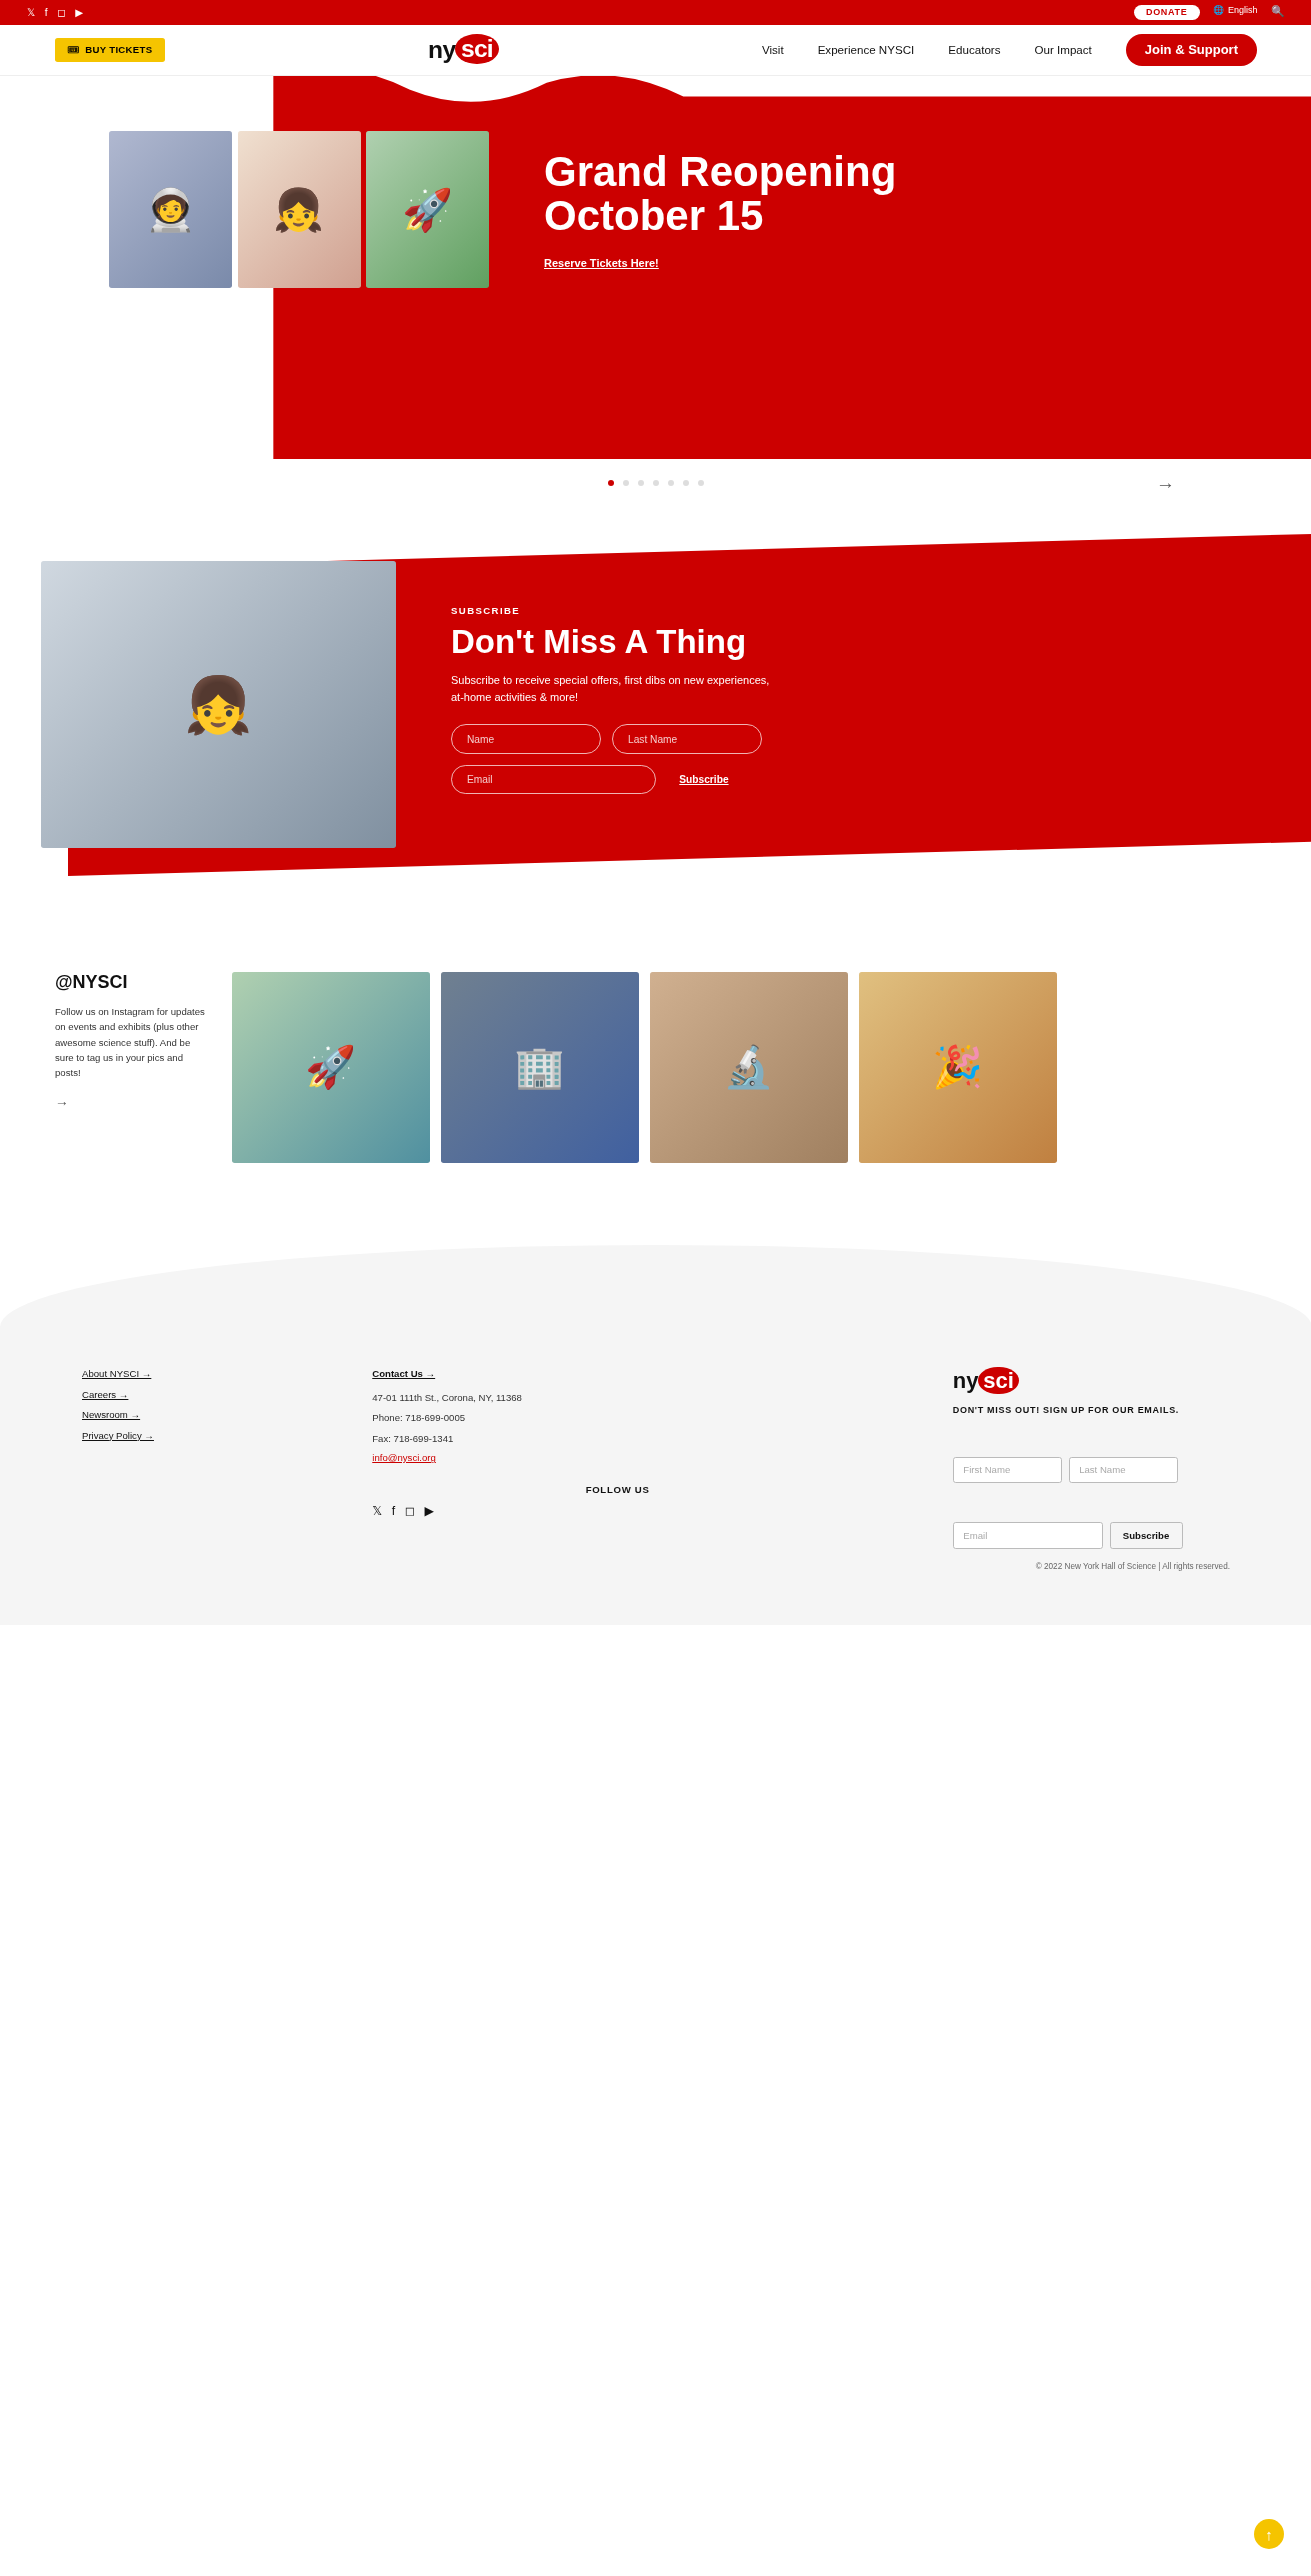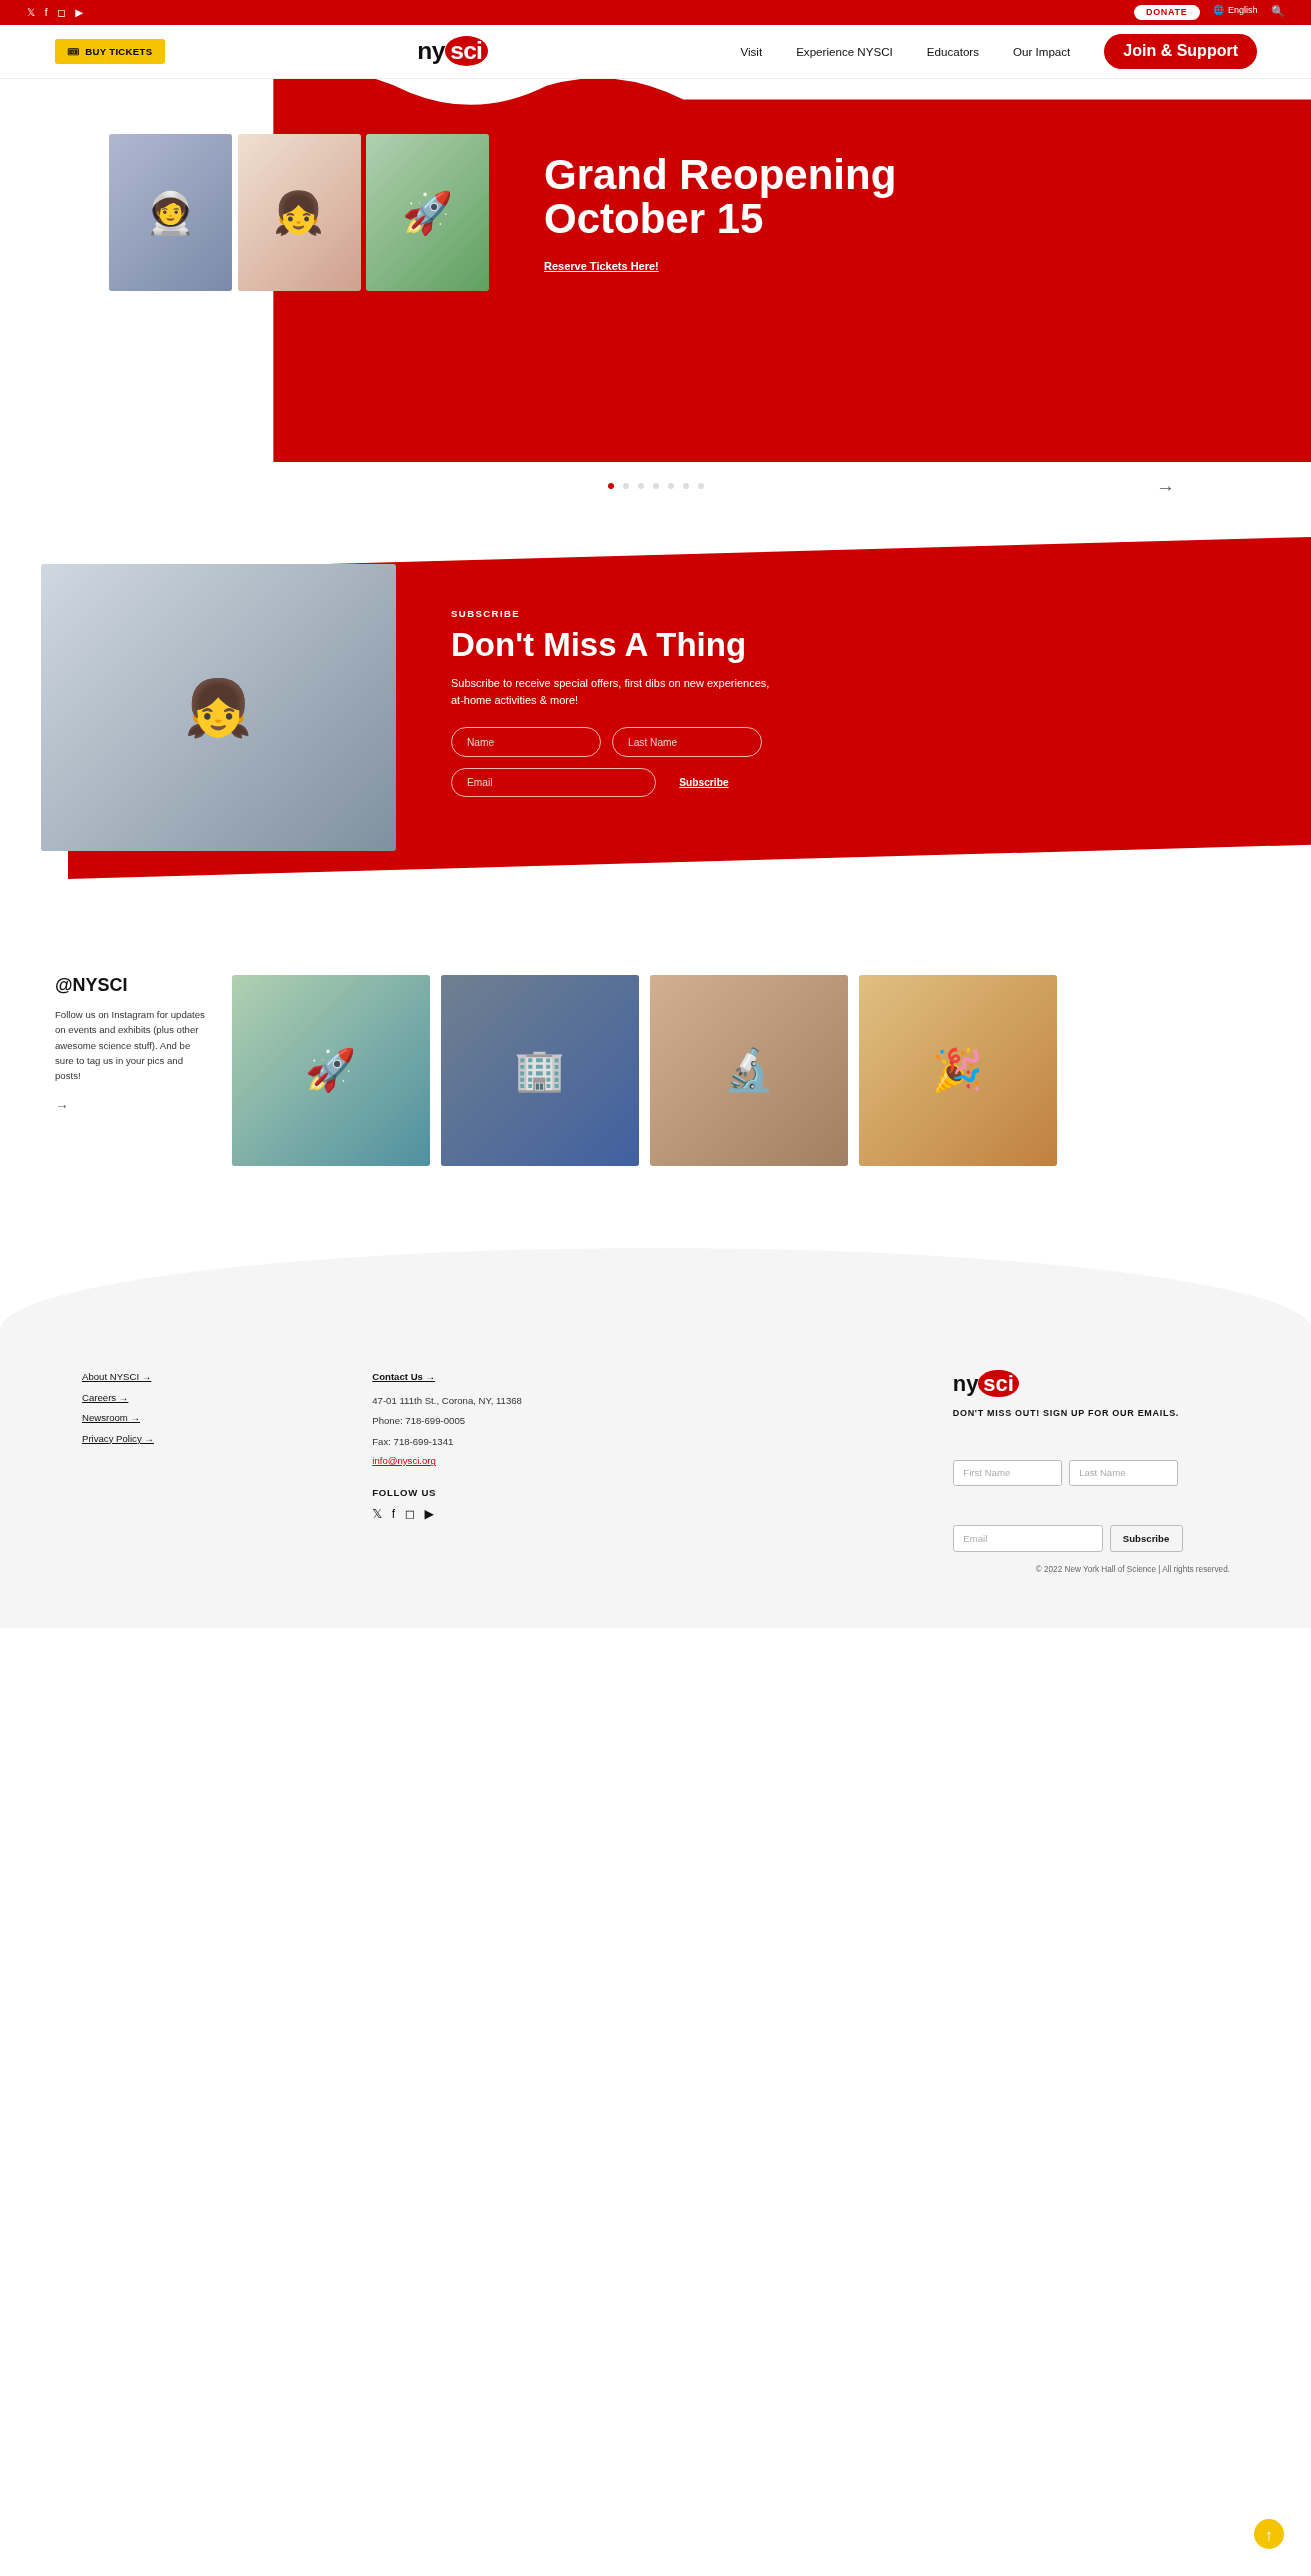--- a/index.html
+++ b/index.html
@@ -46,21 +46,21 @@
       cursor: pointer;
       display: flex;
       align-items: center;
       gap: 5.5px;
       letter-spacing: 0.3px;
     }
     .join-support-btn {
       background: #cc0000;
       color: #fff;
       font-weight: bold;
-      font-size: 16px;
+      font-size: 13px;
       padding: 8.2px 19px;
       border-radius: 20.5px;
       cursor: pointer;
     }
     .hero-content {
       position: relative;
       z-index: 2;
       display: flex;
       align-items: center;
       padding: 41px 82px;
@@ -381,21 +381,21 @@
       <a class="footer-link">Privacy Policy →</a>
     </div>
 
     <div>
       <div class="footer-col-title">Contact Us →</div>
       <p class="footer-address">47-01 111th St., Corona, NY, 11368</p>
       <p class="footer-address">Phone: 718-699-0005</p>
       <p class="footer-address">Fax: 718-699-1341</p>
       <a class="footer-email-link">info@nysci.org</a>
 
-      <div style="margin-top:20.5px;">
+      <div style="margin-top:20.5px;text-align:right;">
         <div class="follow-title">FOLLOW US</div>
         <div class="footer-social-icons">
           <span class="footer-social-icon">𝕏</span>
           <span class="footer-social-icon">f</span>
           <span class="footer-social-icon">◻</span>
           <span class="footer-social-icon">▶</span>
         </div>
       </div>
     </div>
 

